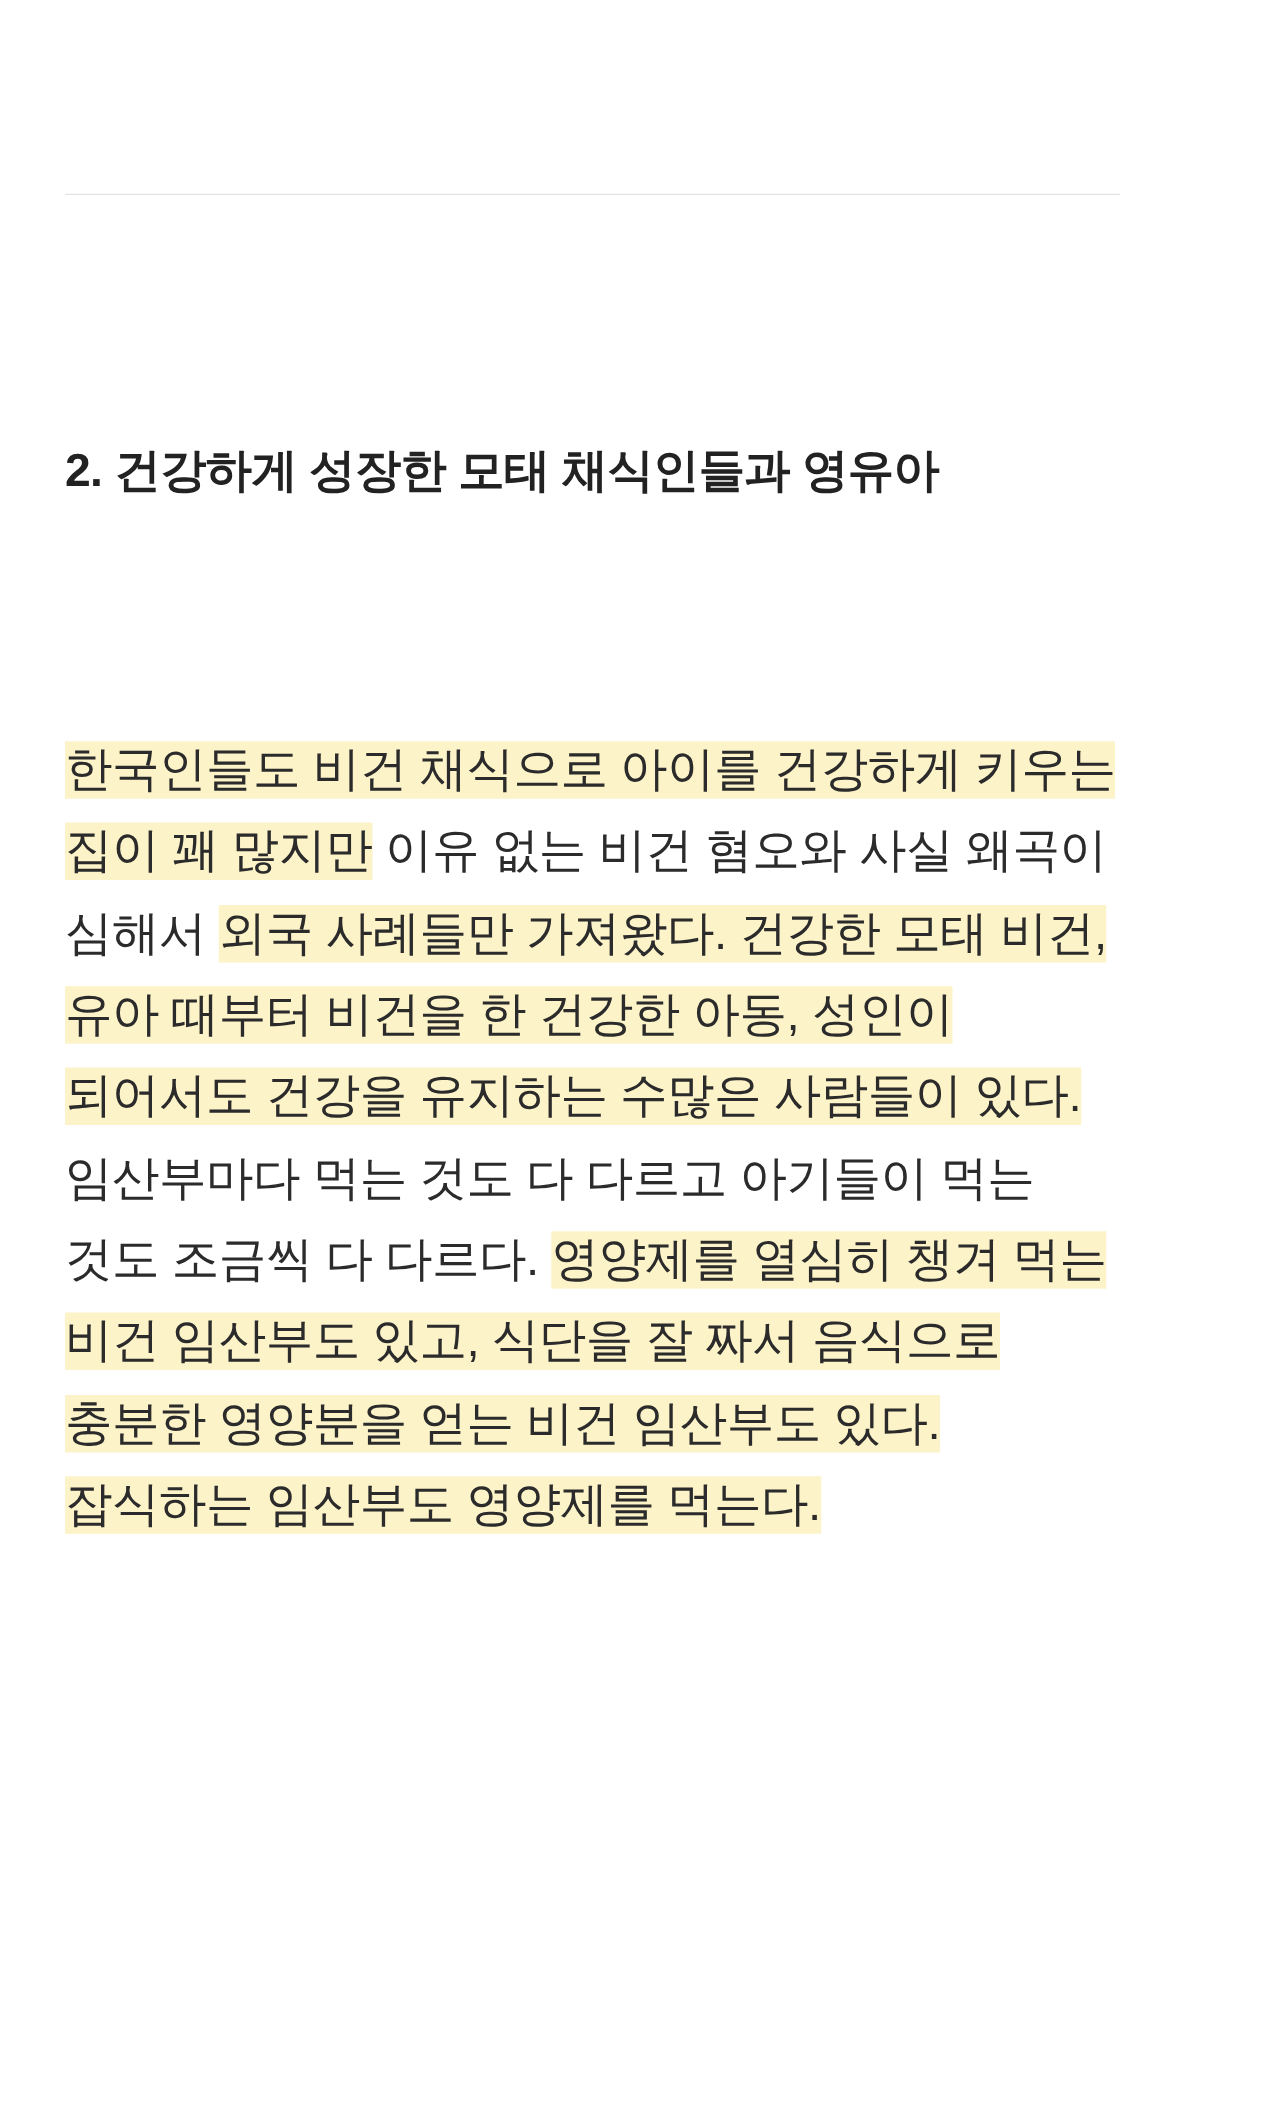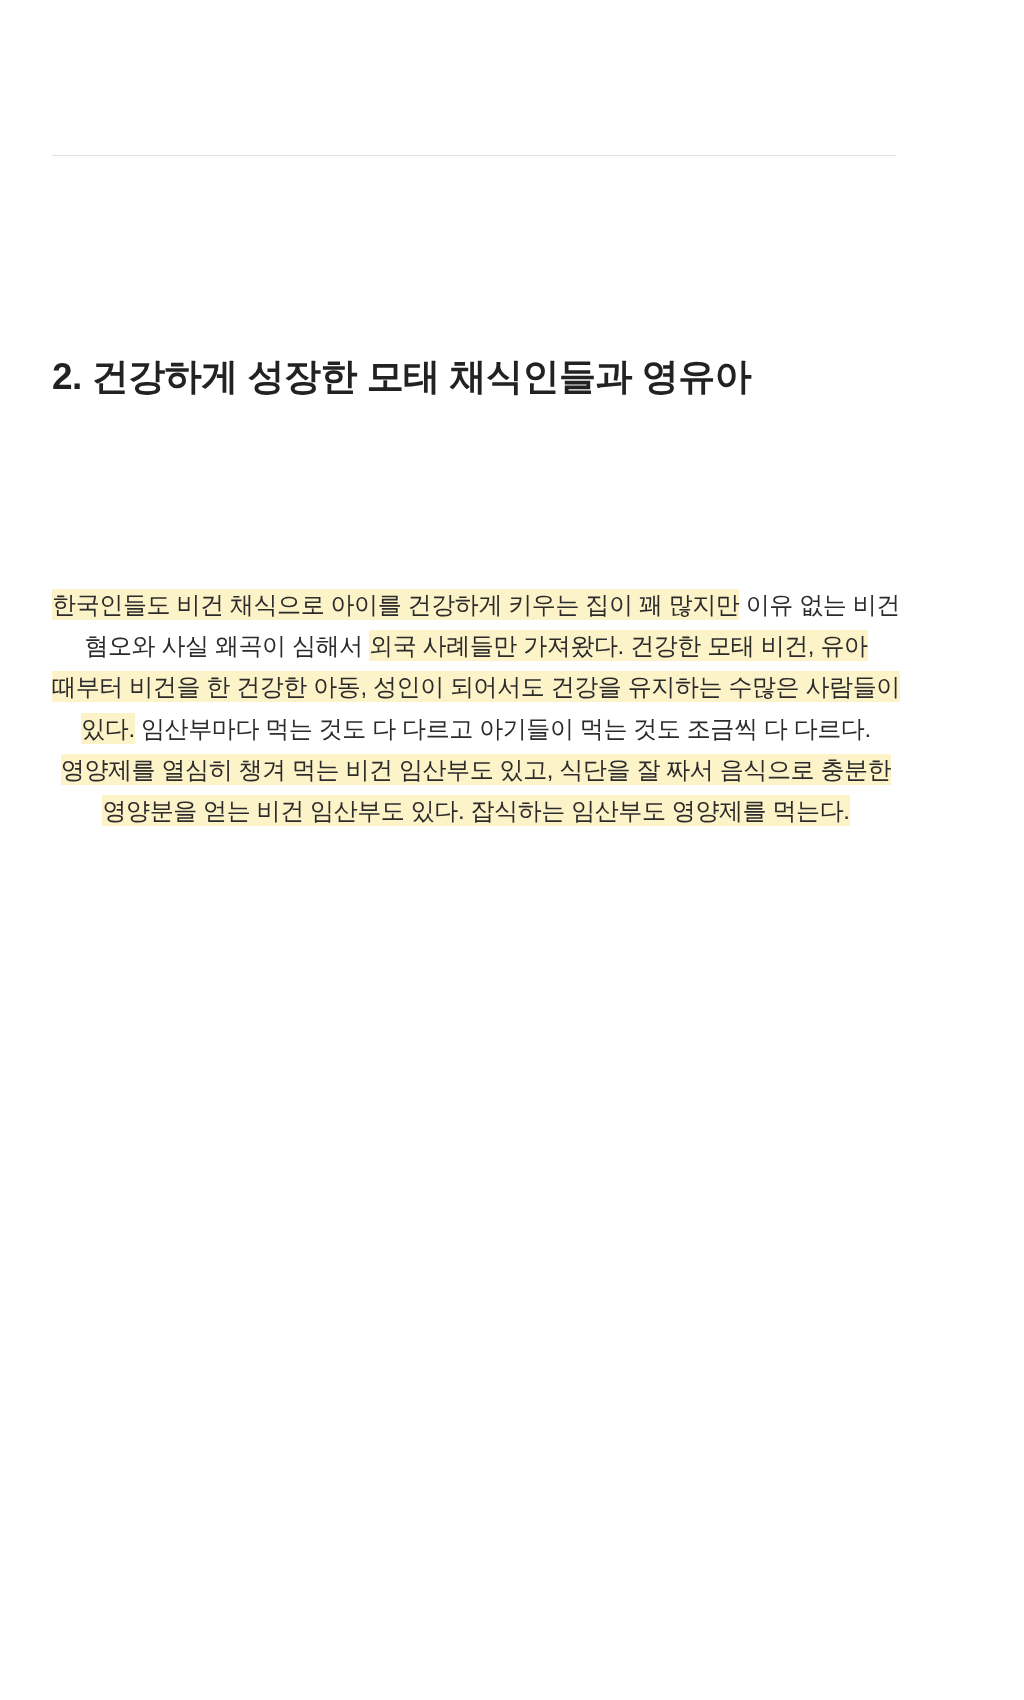--- a/index.html
+++ b/index.html
@@ -38,25 +38,24 @@
     margin: 0;
     padding-top: 352px;
     font-size: 37px;
     font-weight: 700;
     letter-spacing: -0.5px;
     line-height: 1.35;
     color: #222222;
   }
   .para {
     margin: 0;
-    font-size: 24px;
+    font-size: 38px;
     line-height: 1.72;
     letter-spacing: -0.4px;
     word-break: keep-all;
-    text-align: center;
   }
   .para-1 {
     margin-top: 182px;
   }
   .para-2 {
     margin-top: 86px;
     color: #e8453c;
     font-weight: 700;
   }
   .hl {

